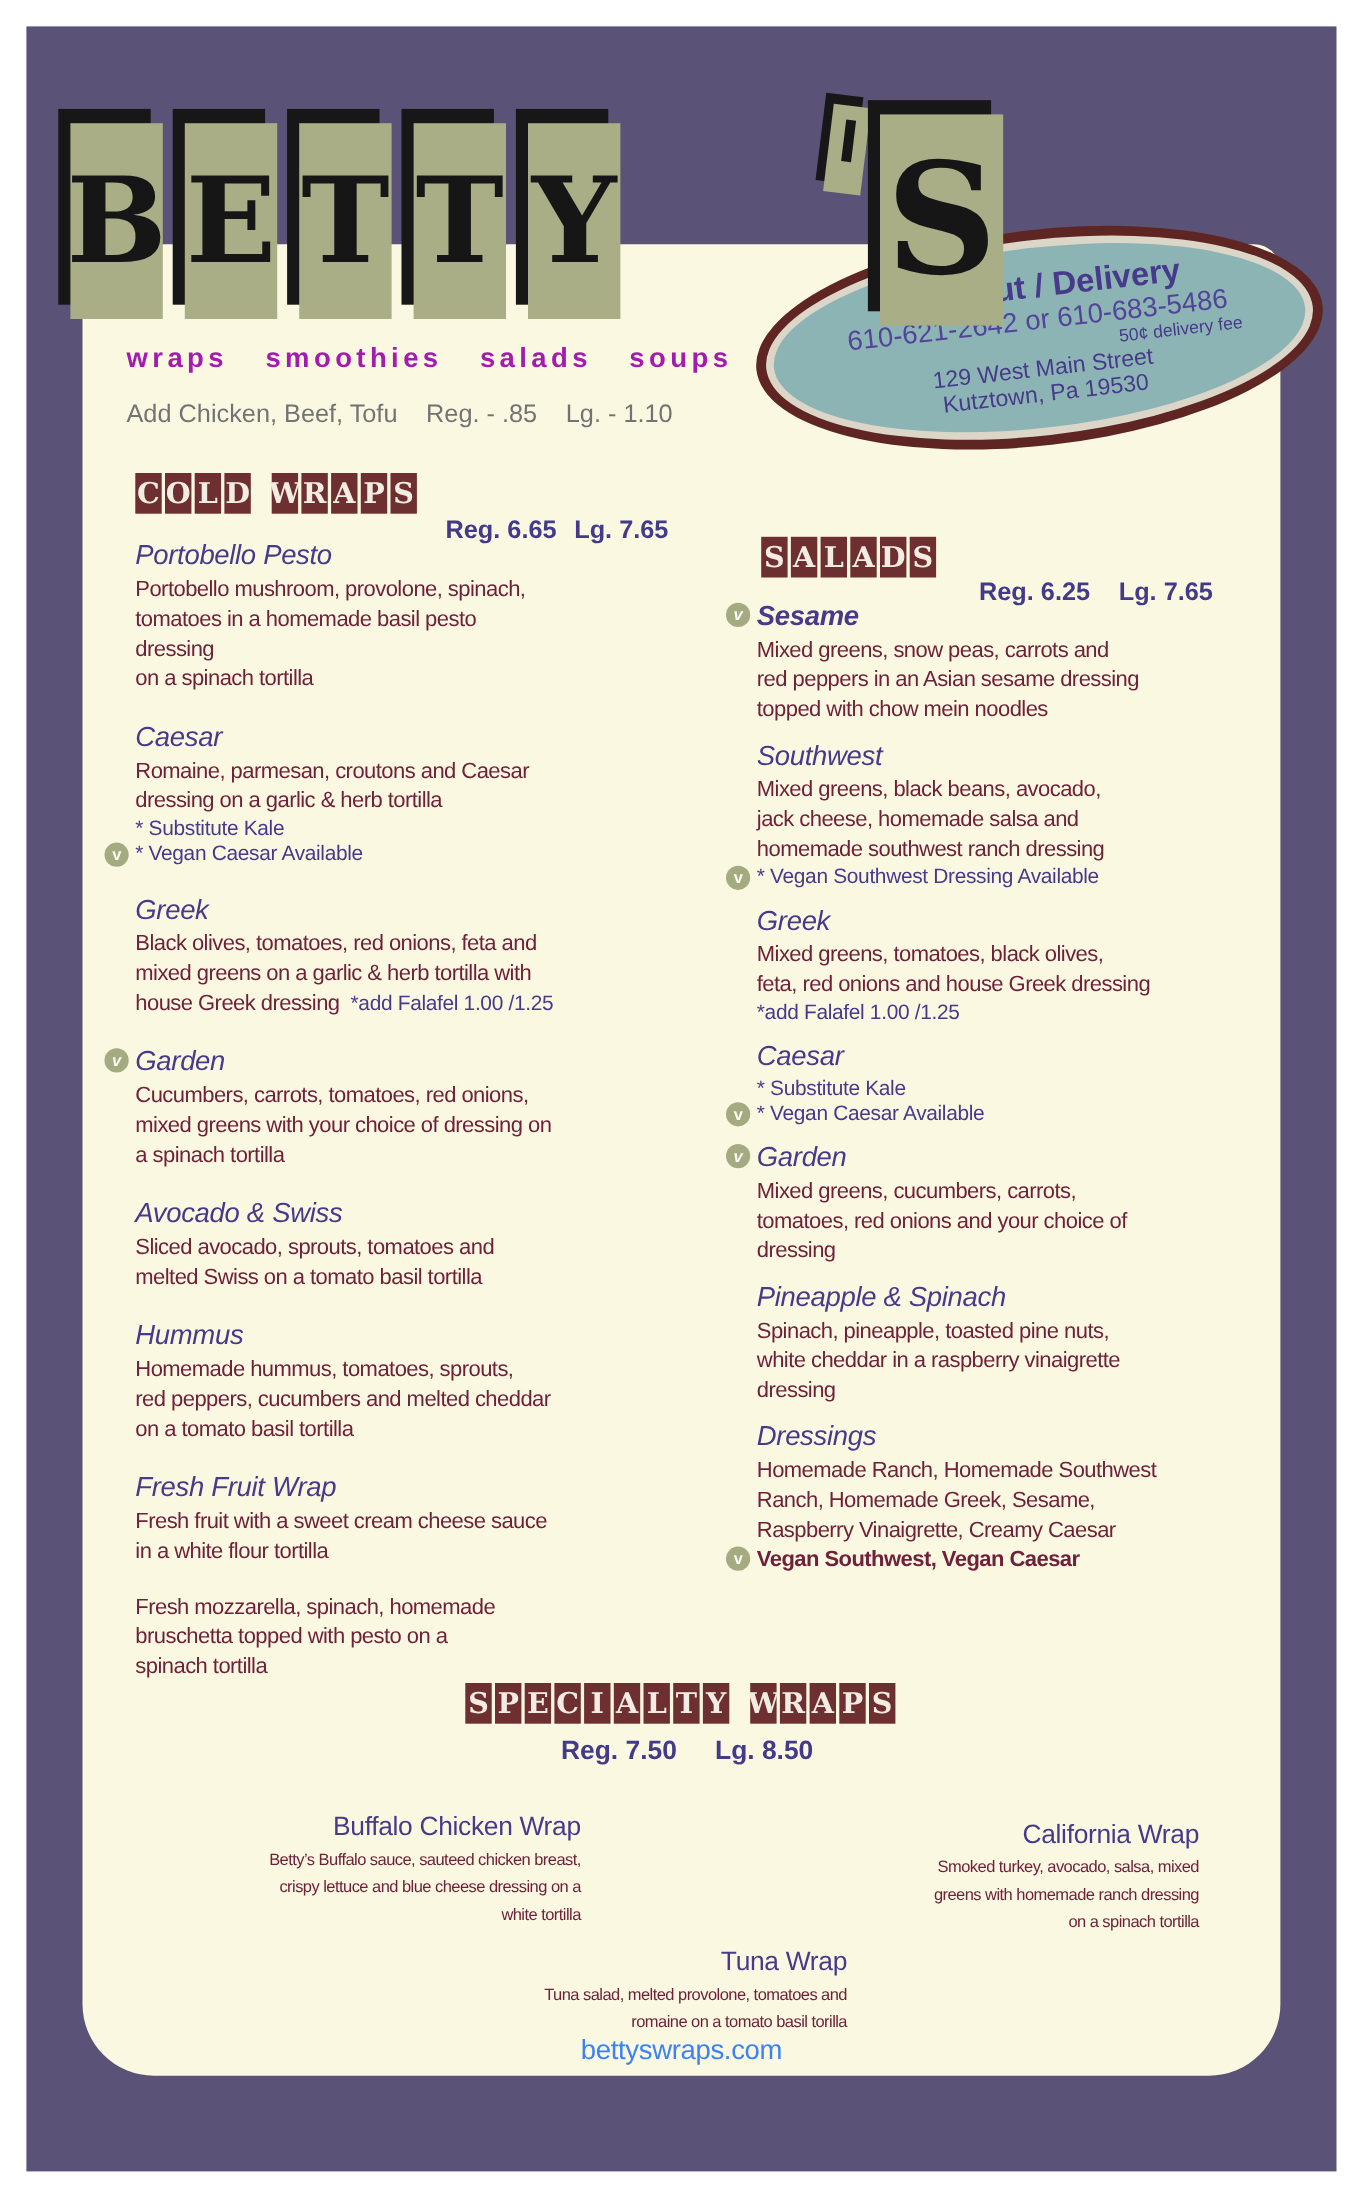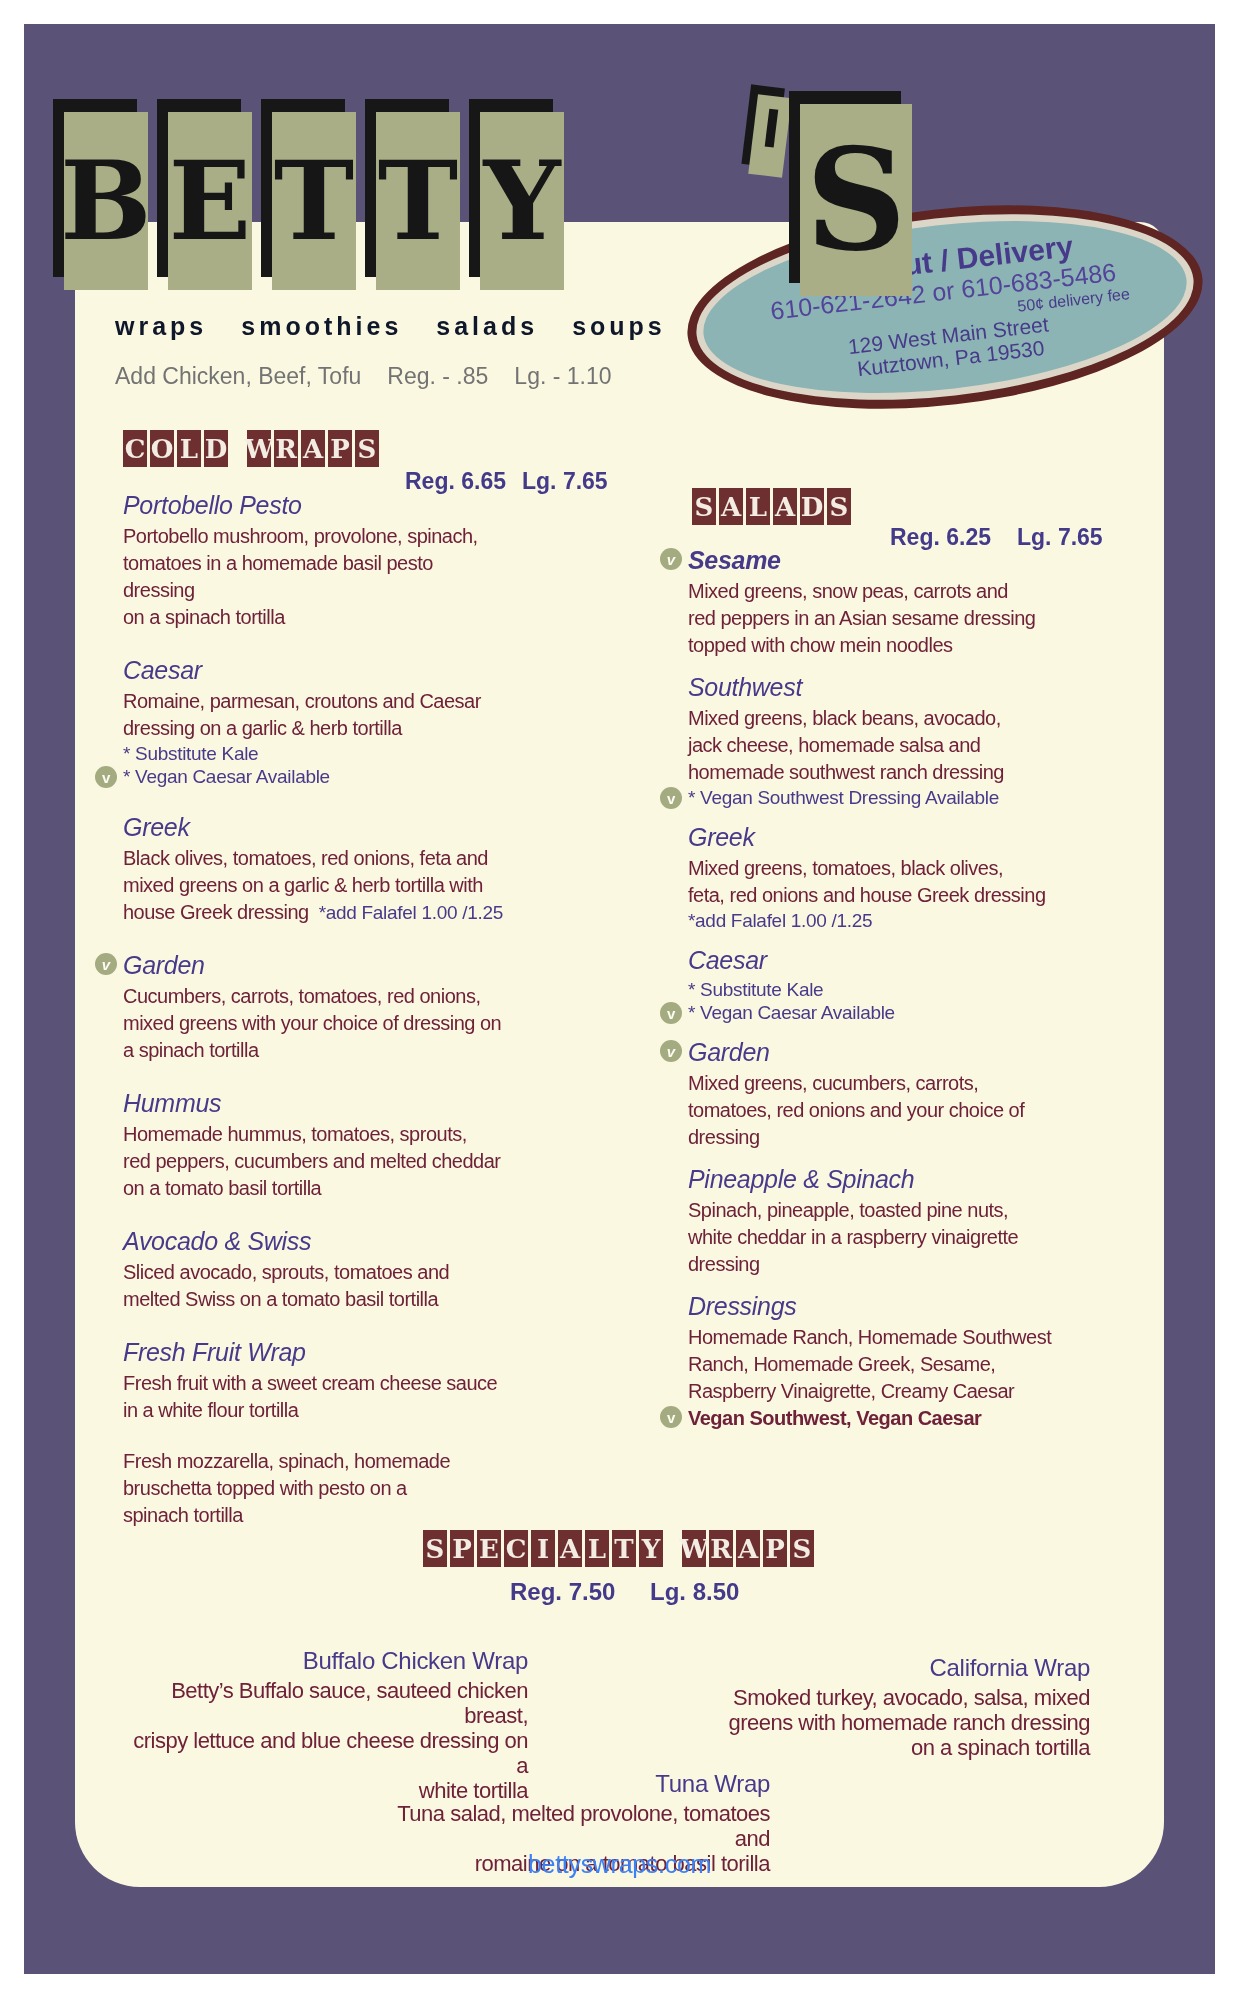--- a/index.html
+++ b/index.html
@@ -20,21 +20,21 @@
   .letter-y { left:480px; top:112px; }
   .apos-box { position:absolute; left:753px; top:96px; width:34px; height:80px; background:#a9ae87;
               box-shadow:-8px -9px 0 #171717; transform:rotate(7deg); z-index:6; }
   .apos-mark{ width:9px; height:38px; background:#161616; margin:13px auto 0; }
   .s-box    { position:absolute; left:800px; top:104px; width:112px; height:192px; background:#a9ae87;
               box-shadow:-11px -13px 0 #171717; display:flex; align-items:center; justify-content:center;
               font-family:"DejaVu Serif", serif; font-weight:700; font-size:140px; color:#161616; z-index:6; }
 
   
   .tagline { position:absolute; left:115px; top:312px; display:flex; gap:34px;
-             font-size:25px; font-weight:bold; letter-spacing:4px; color:#0f172a; z-index:3; }
+             font-size:25px; font-weight:bold; letter-spacing:4px; color:#a21caf; z-index:3; }
   .addons  { position:absolute; left:115px; top:363px; display:flex; gap:26px;
              font-size:23px; color:#737373; z-index:3; }
 
   
   .badge { position:absolute; left:695px; top:218px; width:500px; height:178px;
            background:#8cb4b5; border:7px solid #dcd6c8; border-radius:50%;
            box-shadow:0 0 0 9px #5e2522; transform:rotate(-6.5deg); z-index:5;
            display:flex; flex-direction:column; align-items:center; justify-content:center; }
   .badge-title { font-size:30px; font-weight:bold; color:#483a8a; line-height:33px; }
   .badge-phones{ font-size:25px; color:#53439a; line-height:29px; }
@@ -78,21 +78,21 @@
              background:#a5ab80; color:#fdfcf2; font-weight:bold; font-size:15px;
              display:flex; align-items:center; justify-content:center; }
   .item-note .v-badge, .item-bold-note .v-badge { top:1px; }
 
   
   .spec-item { position:absolute; z-index:3;text-align:right; }
   .spec-buffalo    { left:128px; top:1645px; width:400px; }
   .spec-california { left:690px; top:1652px; width:400px; }
   .spec-tuna       { left:370px; top:1768px; width:400px; }
   .spec-item .item-name { font-size:24px; }
-  .spec-item .item-desc { font-size:22px; line-height:25px; }
+  .spec-item .item-desc { font-size:15px; line-height:25px; }
 
   .site { position:absolute; left:0; right:0; top:1850px; text-align:center;
           font-size:25px; color:#3b82f6; letter-spacing:-0.3px; z-index:3; }
 </style>
 </head>
 <body>
 
 <div class="frame">
   <div class="purple-bg"></div>
   <div class="card"></div>
@@ -203,32 +203,32 @@
         <div class="item-name-row">
           <div class="v-badge">v</div>
           <div class="item-name">Garden</div>
         </div>
         <div class="item-desc"><span class="desc-text">Cucumbers, carrots, tomatoes, red onions,
 mixed greens with your choice of dressing on
 a spinach tortilla</span></div>
       </div>
       <div class="item">
         <div class="item-name-row">
+          <div class="item-name">Avocado &amp; Swiss</div>
+        </div>
+        <div class="item-desc"><span class="desc-text">Sliced avocado, sprouts, tomatoes and
+melted Swiss on a tomato basil tortilla</span></div>
+      </div>
+      <div class="item">
+        <div class="item-name-row">
           <div class="item-name">Hummus</div>
         </div>
         <div class="item-desc"><span class="desc-text">Homemade hummus, tomatoes, sprouts,
 red peppers, cucumbers and melted cheddar
 on a tomato basil tortilla</span></div>
-      </div>
-      <div class="item">
-        <div class="item-name-row">
-          <div class="item-name">Avocado &amp; Swiss</div>
-        </div>
-        <div class="item-desc"><span class="desc-text">Sliced avocado, sprouts, tomatoes and
-melted Swiss on a tomato basil tortilla</span></div>
       </div>
       <div class="item">
         <div class="item-name-row">
           <div class="item-name">Fresh Fruit Wrap</div>
         </div>
         <div class="item-desc"><span class="desc-text">Fresh fruit with a sweet cream cheese sauce
 in a white flour tortilla</span></div>
       </div>
       <div class="item">
         <div class="item-desc"><span class="desc-text">Fresh mozzarella, spinach, homemade

